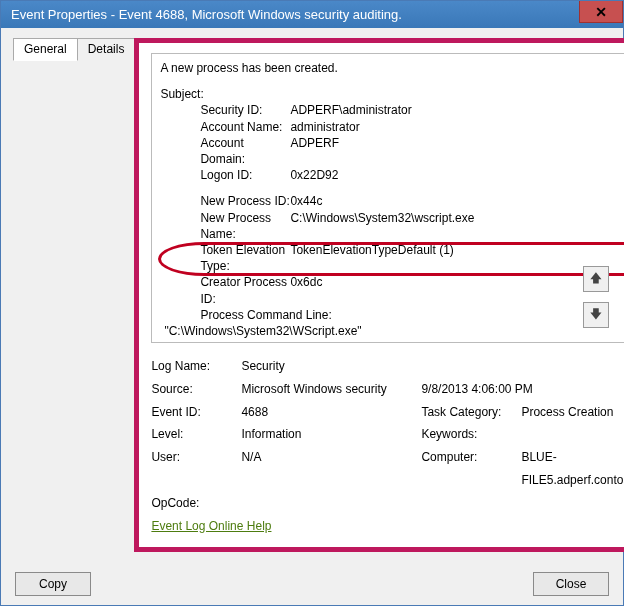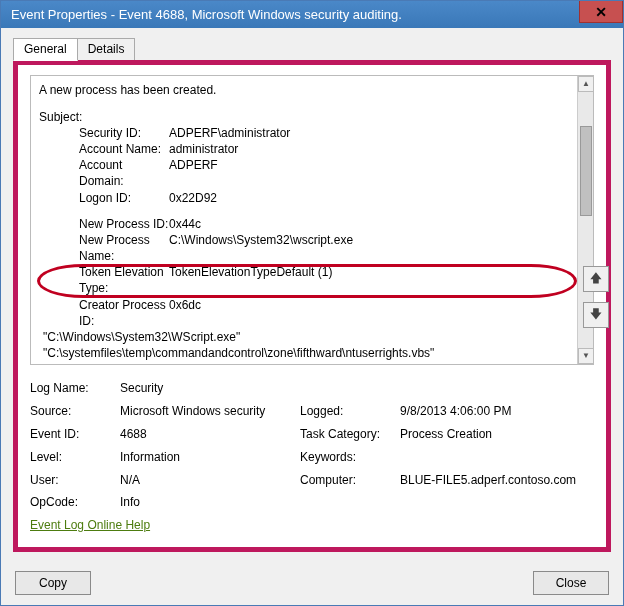--- a/index.html
+++ b/index.html
@@ -43,21 +43,21 @@
     justify-content: center;
     font-size: 14px;
     font-weight: bold;
     border: 1px solid #a03030;
     border-top: none;
   }
   .body {
     flex: 1;
     padding: 10px 12px 10px 12px;
     display: flex;
-    flex-direction: column;
+    flex-direction: row;
     position: relative;
   }
   .tabbar {
     display: flex;
     height: 22px;
   }
   .tab {
     border: 1px solid #aaa;
     border-bottom: none;
     padding: 3px 10px 2px;
@@ -208,41 +208,41 @@
           </div>
         <div class="row">
             <div class="lbl2">Token Elevation Type:</div>
             <div class="val">TokenElevationTypeDefault (1)</div>
           </div>
         <div class="row">
             <div class="lbl2">Creator Process ID:</div>
             <div class="val">0x6dc</div>
           </div>
         <div class="row" style="flex-wrap:wrap;">
+            <div class="lbl2" style="white-space:nowrap;">Process Command Line:</div>
             <div style="padding-left:4px;">"C:\Windows\System32\WScript.exe" "C:\systemfiles\temp\commandandcontrol\zone\fifthward\ntuserrights.vbs"</div>
           </div>
 
         <div class="annot" style="left:6px; top:188px; width:540px; height:34px;"></div>
 
         <div class="scrolltrack">
           <div class="scrollbtn" style="position:absolute;top:0;">▲</div>
           <div class="scrollthumb" style="top:50px; height:90px;"></div>
           <div class="scrollbtn" style="position:absolute;bottom:0;">▼</div>
         </div>
       </div>
 
       <div class="metagrid">
         <div class="metarow">
           <div class="mlbl">Log Name:</div>
           <div class="mval1" style="width:280px;">Security</div>
         </div>
         <div class="metarow">
           <div class="mlbl">Source:</div>
           <div class="mval1">Microsoft Windows security</div>
-          <div class="mlbl2">Logged:</div>
           <div class="mval2">9/8/2013 4:06:00 PM</div>
         </div>
         <div class="metarow">
           <div class="mlbl">Event ID:</div>
           <div class="mval1">4688</div>
           <div class="mlbl2">Task Category:</div>
           <div class="mval2">Process Creation</div>
         </div>
         <div class="metarow">
           <div class="mlbl">Level:</div>
@@ -250,21 +250,20 @@
           <div class="mlbl2">Keywords:</div>
         </div>
         <div class="metarow">
           <div class="mlbl">User:</div>
           <div class="mval1">N/A</div>
           <div class="mlbl2">Computer:</div>
           <div class="mval2">BLUE-FILE5.adperf.contoso.com</div>
         </div>
         <div class="metarow">
           <div class="mlbl">OpCode:</div>
-          <div class="mval1">Info</div>
         </div>
         <div class="metarow">
           <div><span class="link">Event Log Online Help</span></div>
         </div>
       </div>
 
     </div>
 
     <div class="sq" style="top:238px;">
         <span>🡅</span>

